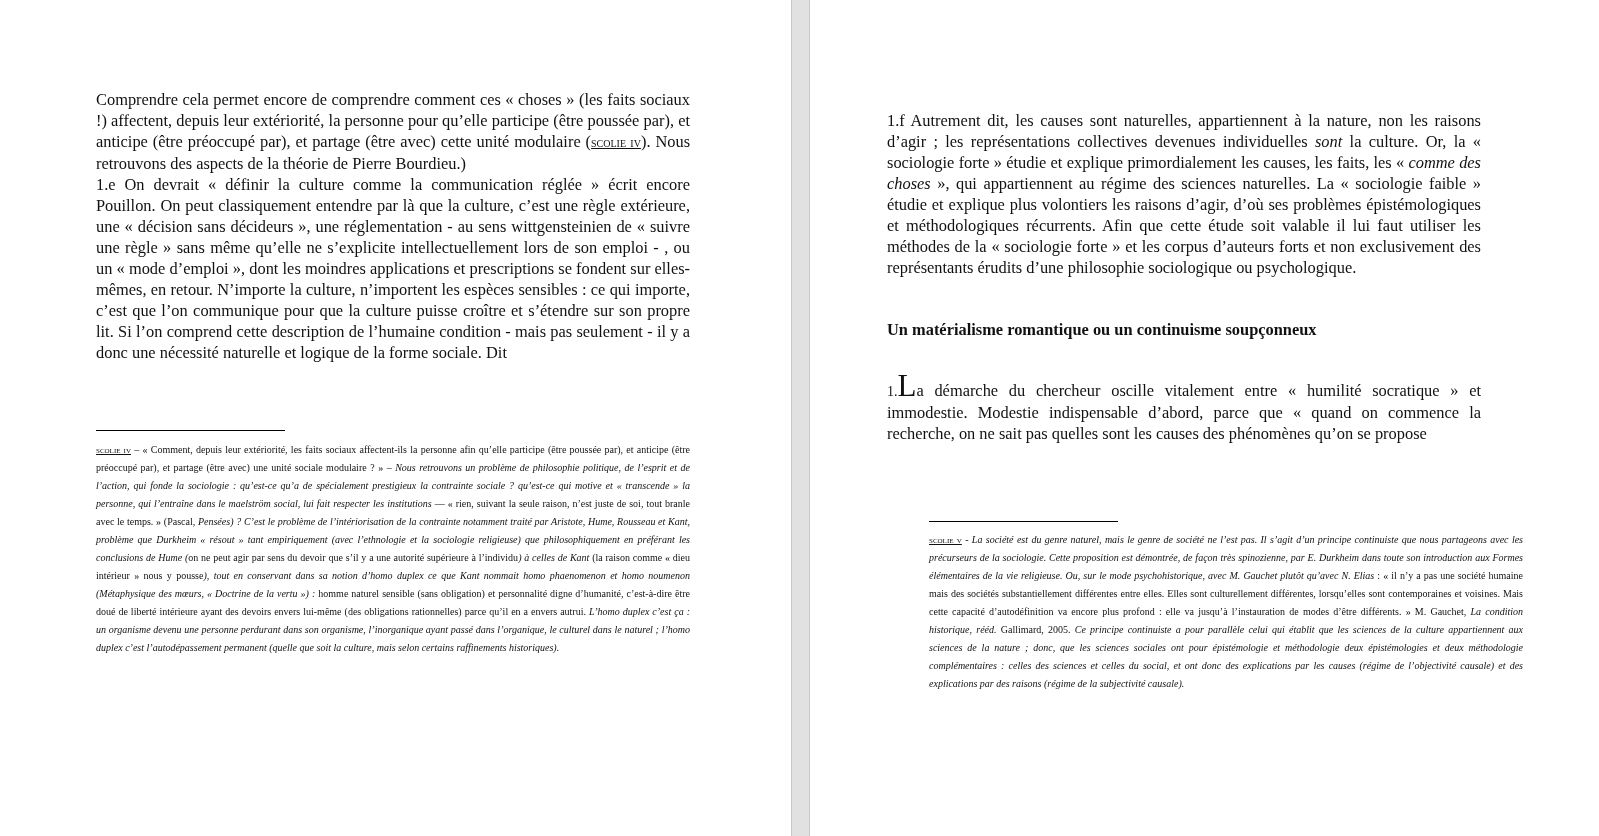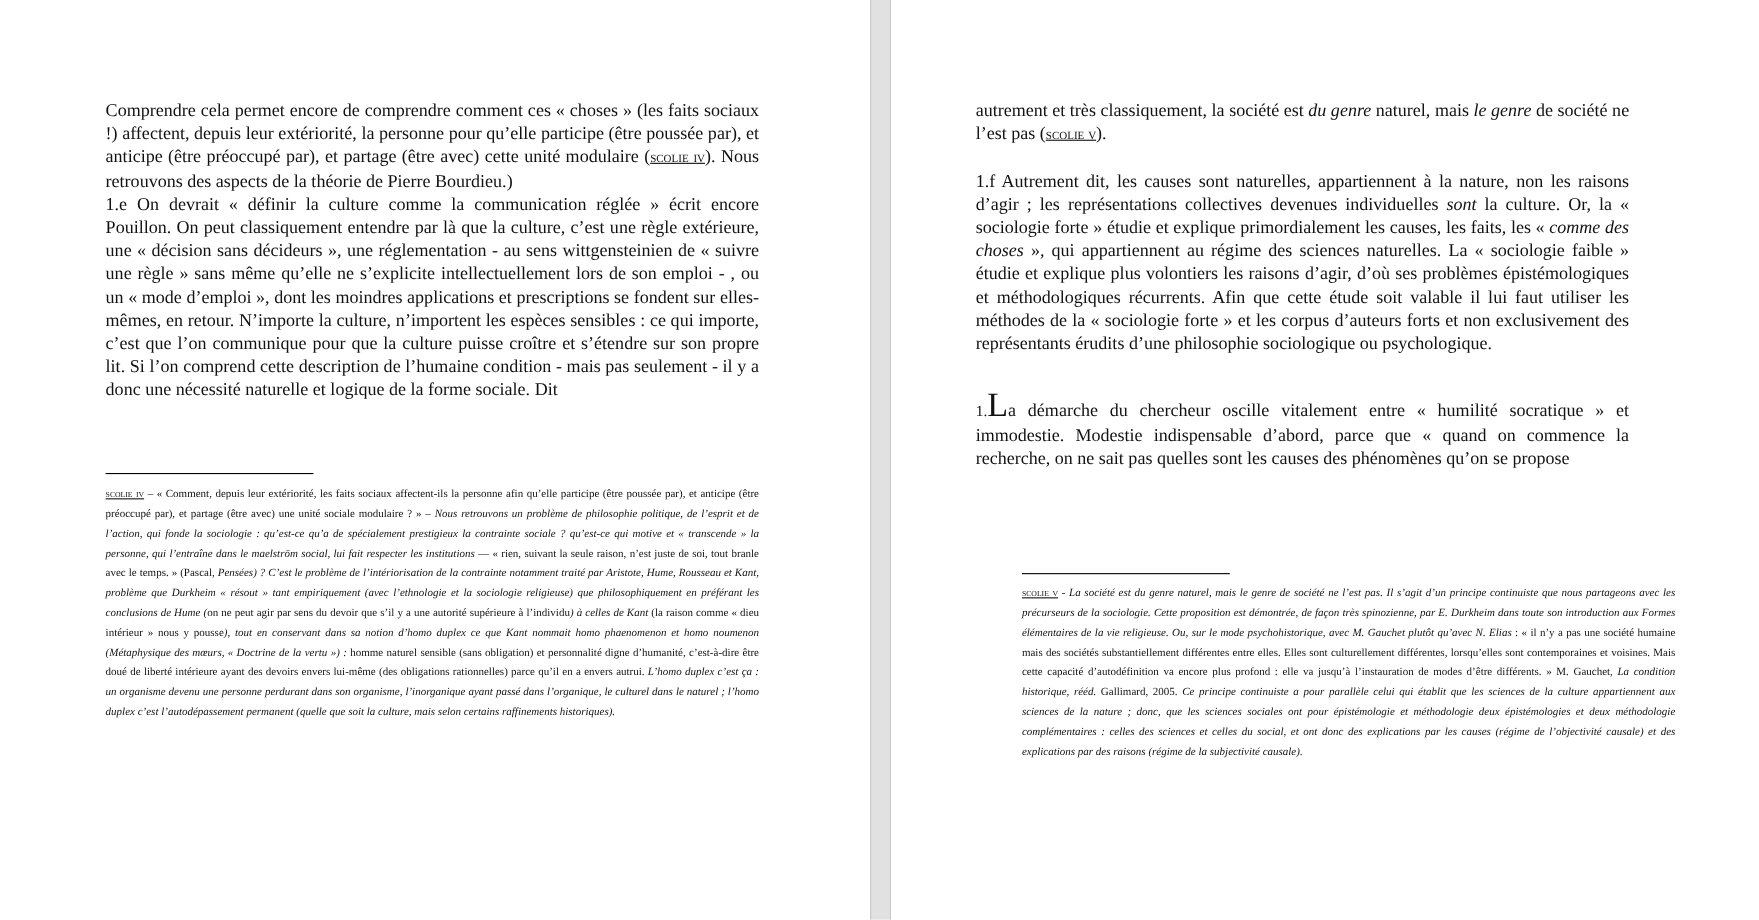--- a/index.html
+++ b/index.html
@@ -34,21 +34,21 @@
   <div class="col" style="top:430px;">
     <div class="rule"></div>
     <p class="fn" style="margin-top:10px;"><span class="sc">scolie iv</span><span> – « Comment, depuis leur extériorité, les faits sociaux affectent-ils la personne afin qu’elle participe (être poussée par), et anticipe (être préoccupé par), et partage (être avec) une unité sociale modulaire ? » – </span><i>Nous retrouvons un problème de philosophie politique, de l’esprit et de l’action, qui fonde la sociologie : qu’est-ce qu’a de spécialement prestigieux la contrainte sociale ? qu’est-ce qui motive et « transcende » la personne, qui l’entraîne dans le maelström social, lui fait respecter les institutions</i><span> — « rien, suivant la seule raison, n’est juste de soi, tout branle avec le temps. » (Pascal, </span><i>Pensées) ? C’est le problème de l’intériorisation de la contrainte notamment traité par Aristote, Hume, Rousseau et Kant, problème que Durkheim « résout » tant empiriquement (avec l’ethnologie et la sociologie religieuse) que philosophiquement en préférant les conclusions de Hume (</i><span>on ne peut agir par sens du devoir que s’il y a une autorité supérieure à l’individu</span><i>) à celles de Kant</i><span> (la raison comme « dieu intérieur » nous y pousse</span><i>), tout en conservant dans sa notion d’homo duplex ce que Kant nommait homo phaenomenon et homo noumenon (Métaphysique des mœurs, « Doctrine de la vertu ») :</i><span> homme naturel sensible (sans obligation) et personnalité digne d’humanité, c’est-à-dire être doué de liberté intérieure ayant des devoirs envers lui-même (des obligations rationnelles) parce qu’il en a envers autrui. </span><i>L’homo duplex c’est ça : un organisme devenu une personne perdurant dans son organisme, l’inorganique ayant passé dans l’organique, le culturel dans le naturel ; l’homo duplex c’est l’autodépassement permanent (quelle que soit la culture, mais selon certains raffinements historiques).</i></p>
   </div>
 </div>
 
 <div class="gap"></div>
 
 <div class="page" id="page-right">
   <div class="col" style="top:89px;">
-    <p class="body"><span>autrement et très classiquement, la société est </span><i>du genre</i><span> naturel, mais </span><i>le genre</i><span> de société ne l’est pas (</span><span class="sc">scolie v</span><span>).</span></p>
     <p class="body" style="margin-top:21px;"><span>1.f Autrement dit, les causes sont naturelles, appartiennent à la nature, non les raisons d’agir ; les représentations collectives devenues individuelles </span><i>sont</i><span> la culture. Or, la « sociologie forte » étudie et explique primordialement les causes, les faits, les « </span><i>comme des choses</i><span> », qui appartiennent au régime des sciences naturelles. La « sociologie faible » étudie et explique plus volontiers les raisons d’agir, d’où ses problèmes épistémologiques et méthodologiques récurrents. Afin que cette étude soit valable il lui faut utiliser les méthodes de la « sociologie forte » et les corpus d’auteurs forts et non exclusivement des représentants érudits d’une philosophie sociologique ou psychologique.</span></p>
+    <p class="heading" style="margin-top:42px;">Un matérialisme romantique ou un continuisme soupçonneux</p>
     <p class="body" style="margin-top:38px;"><span class="lead">1.</span><span class="drop">L</span><span>a démarche du chercheur oscille vitalement entre « humilité socratique » et immodestie. Modestie indispensable d’abord, parce que « quand on commence la recherche, on ne sait pas quelles sont les causes des phénomènes qu’on se propose</span></p>
   </div>
   <div class="col" style="top:521px;margin-left:42px;">
     <div class="rule"></div>
     <p class="fn" style="margin-top:9px;"><span class="sc">scolie v</span><span> - </span><i>La société est du genre naturel, mais le genre de société ne l’est pas. Il s’agit d’un principe continuiste que nous partageons avec les précurseurs de la sociologie. Cette proposition est démontrée, de façon très spinozienne, par E. Durkheim dans toute son introduction aux Formes élémentaires de la vie religieuse. Ou, sur le mode psychohistorique, avec M. Gauchet plutôt qu’avec N. Elias</i><span> : « il n’y a pas une société humaine mais des sociétés substantiellement différentes entre elles. Elles sont culturellement différentes, lorsqu’elles sont contemporaines et voisines. Mais cette capacité d’autodéfinition va encore plus profond : elle va jusqu’à l’instauration de modes d’être différents. » M. Gauchet, </span><i>La condition historique, rééd.</i><span> Gallimard, 2005. </span><i>Ce principe continuiste  a pour parallèle celui qui établit que les sciences de la culture appartiennent aux sciences de la nature ; donc, que les sciences sociales ont pour épistémologie et méthodologie deux épistémologies et deux méthodologie complémentaires : celles des sciences et celles du social, et ont donc des explications par les causes (régime de l’objectivité causale) et des explications par des raisons (régime de la subjectivité causale).</i></p>
   </div>
 </div>
 
 </body></html>

